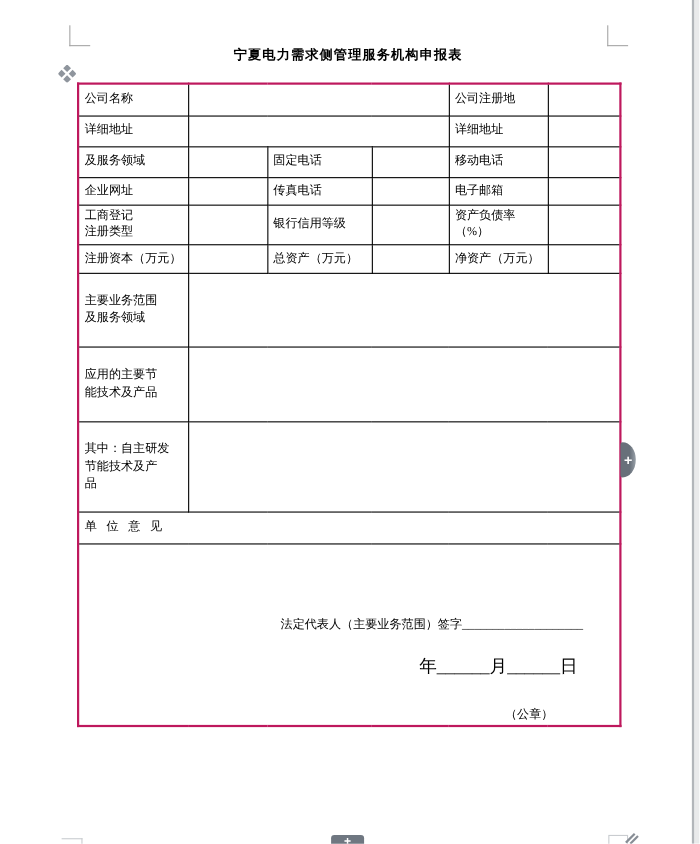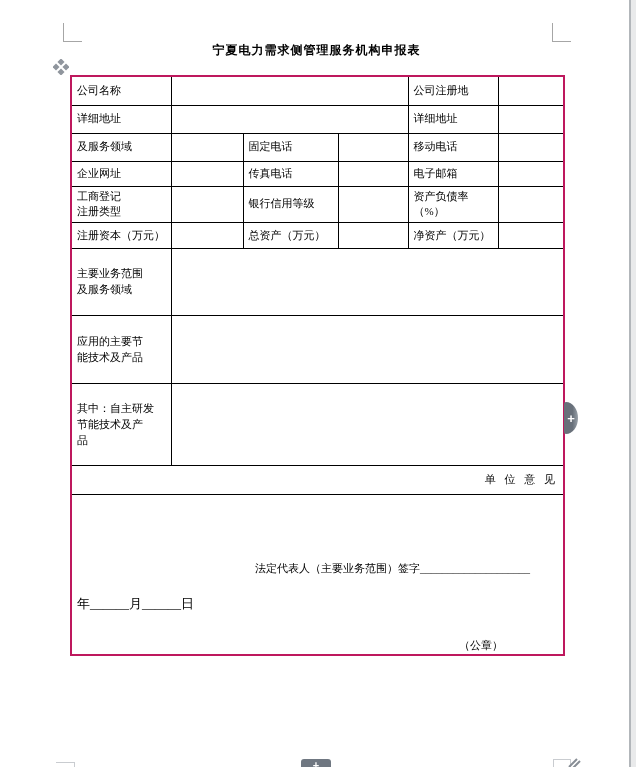--- a/index.html
+++ b/index.html
@@ -26,26 +26,26 @@
   .doc-title{position:absolute;left:70px;top:42px;width:493px;
     text-align:center;font-size:12px;font-weight:bold;letter-spacing:1px;}
   
   table.form{position:absolute;left:70px;top:75px;width:493px;
     border-collapse:collapse;table-layout:fixed;
     border:2px solid #be185d;}
   table.form td{border:1px solid #000;font-size:11px;line-height:1.45;
     padding:2px 5px;vertical-align:middle;overflow:hidden;}
   td.lbl{white-space:pre-line;}
   td.inp{background:#fff;}
-  td.center-hd{text-align:right;letter-spacing:3px;font-size:11.5px;}
+  td.center-hd{text-align:left;letter-spacing:3px;font-size:11.5px;}
   
   td.sign-cell{vertical-align:top;padding:0;}
   .sign-wrap{padding-top:64px;}
   .sig-line{text-align:right;padding-right:28px;font-size:11px;}
-  .date-line{text-align:left;padding-right:33px;margin-top:18px;font-size:13px;}
+  .date-line{text-align:right;padding-right:33px;margin-top:18px;font-size:16px;}
   .seal-line{text-align:right;padding-right:55px;font-size:11px;line-height:14px;margin-top:24px;}
   
   .leaf-handle{position:absolute;left:564px;top:402px;width:14px;height:32px;
     background:linear-gradient(90deg,#68707a 60%,#98a0a8 100%);
     border-radius:2px 12px 12px 2px / 2px 16px 16px 2px;
     color:#fff;font-family:"Liberation Sans",sans-serif;font-weight:bold;
     font-size:13px;display:flex;align-items:center;justify-content:center;
     cursor:pointer;}
   
   .bottom-plus{position:absolute;left:301px;top:759px;width:30px;height:14px;

